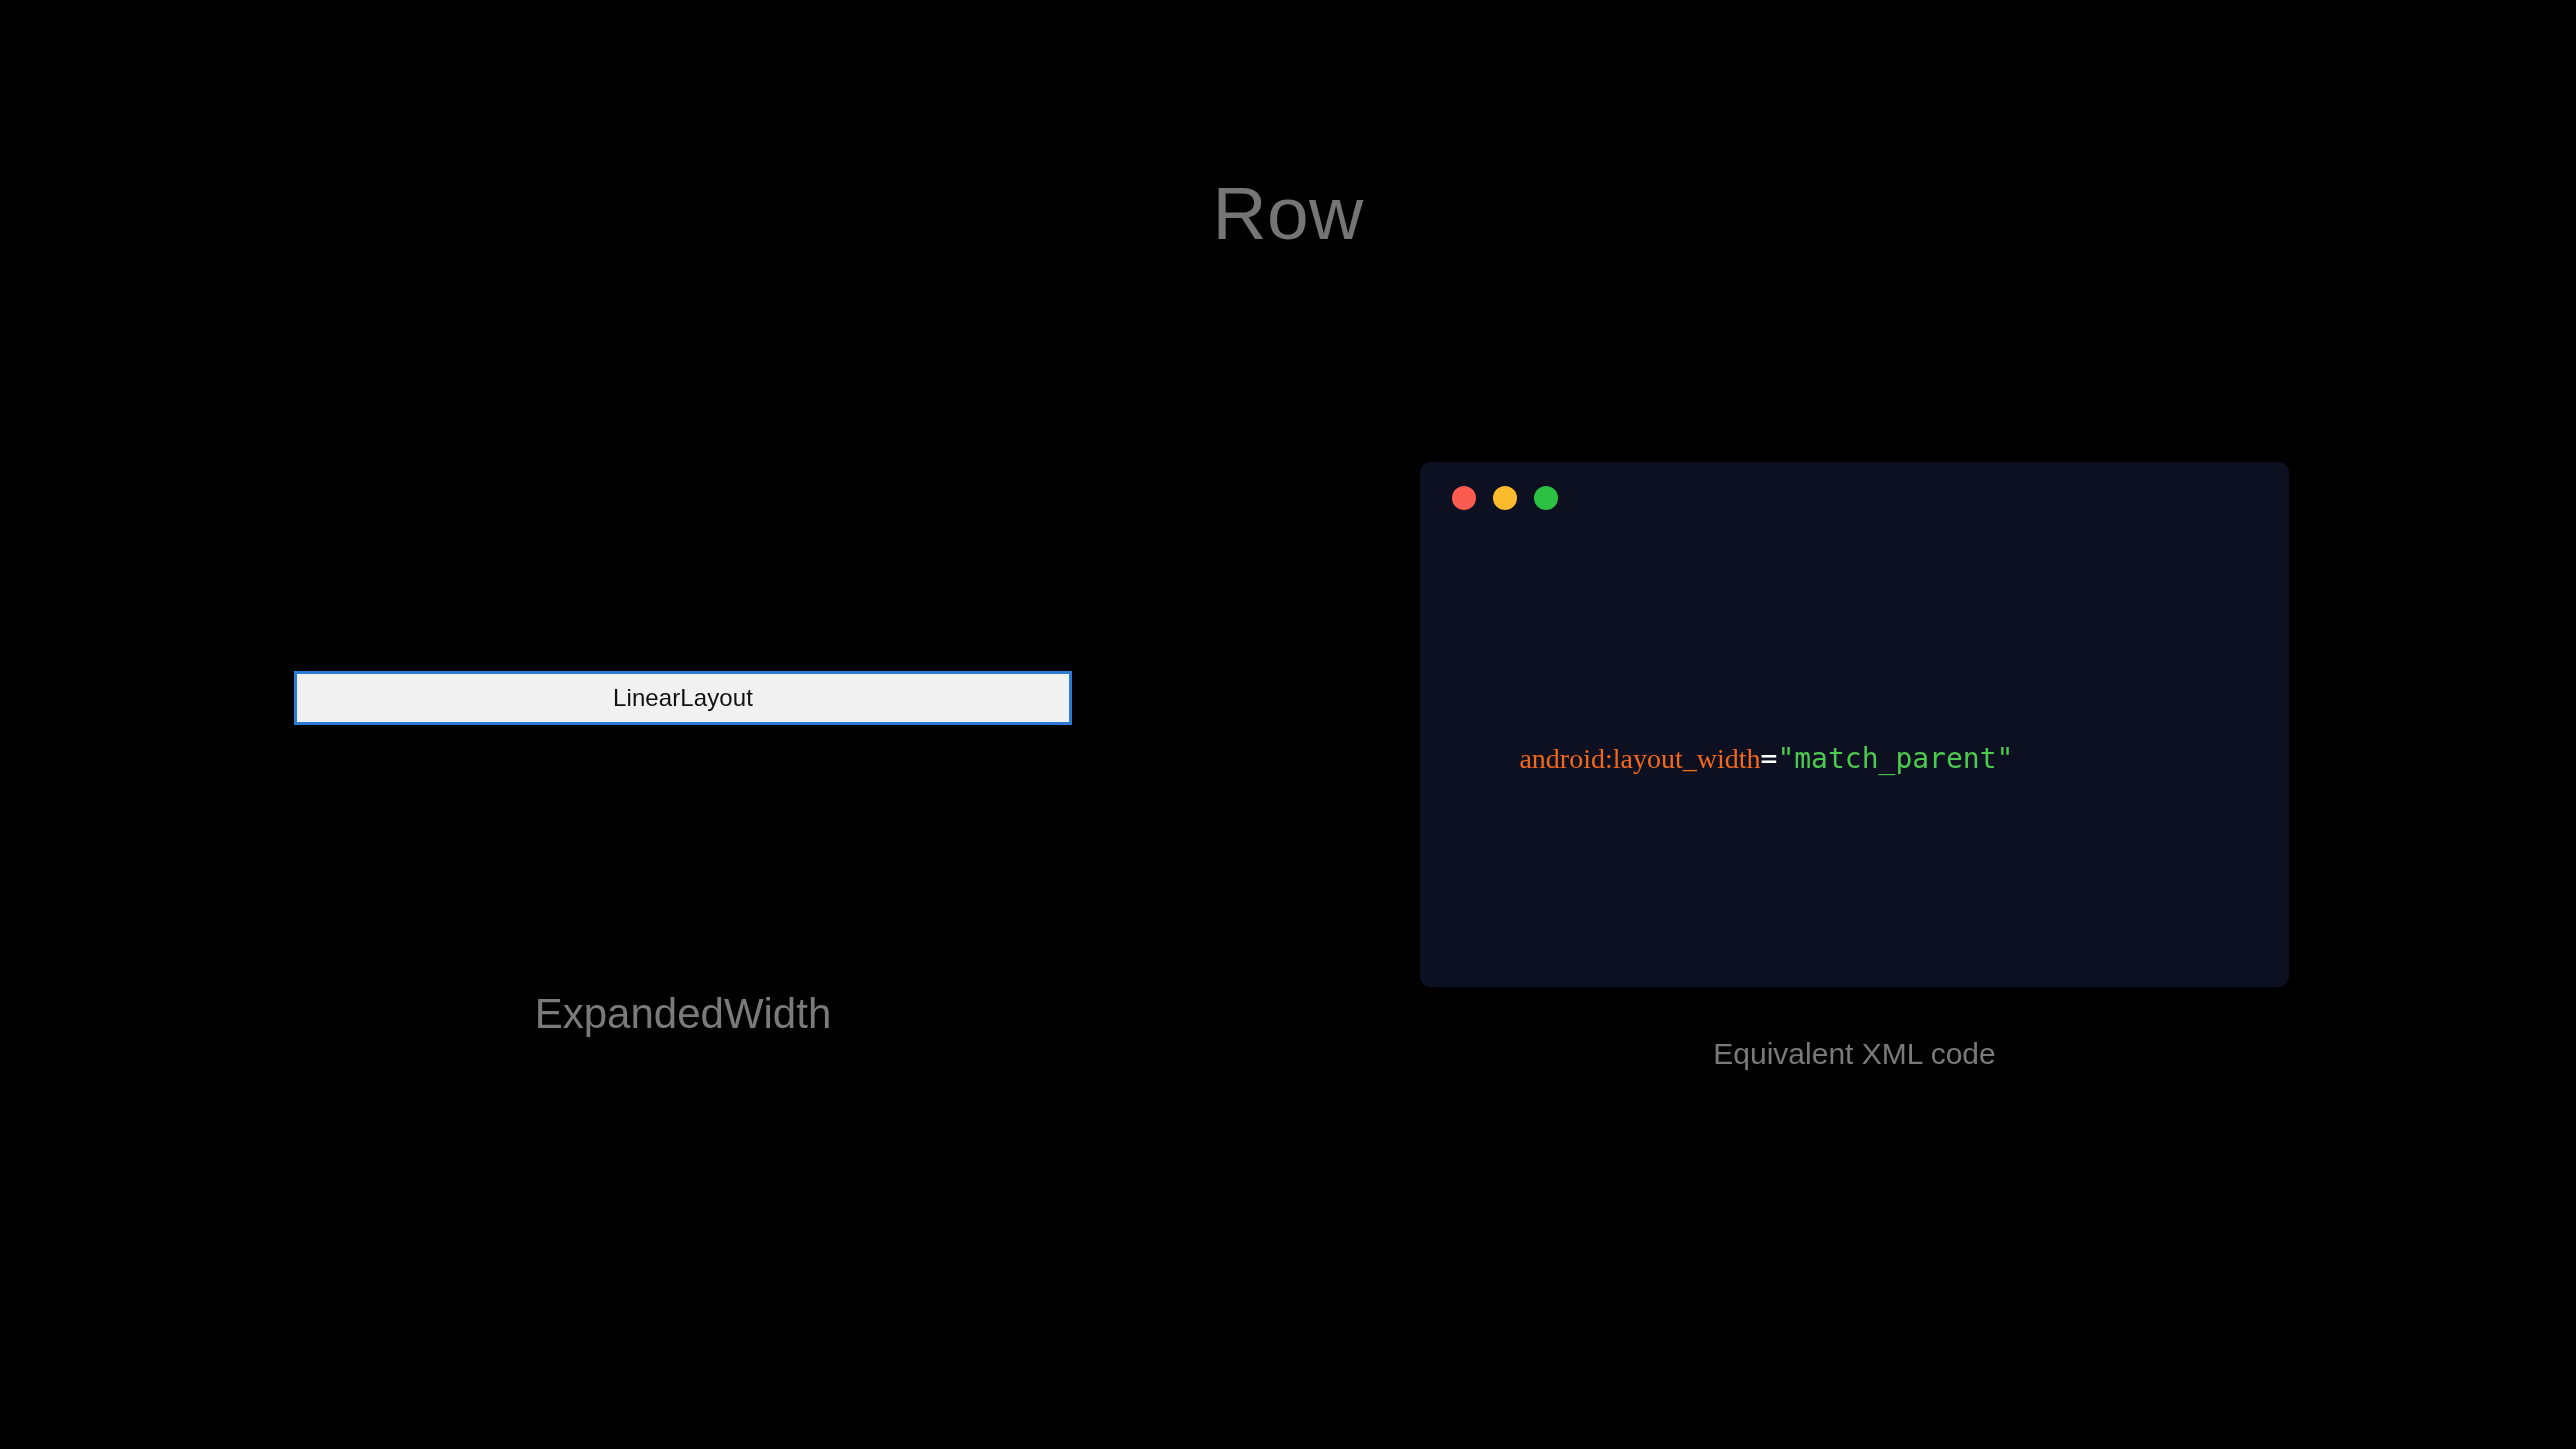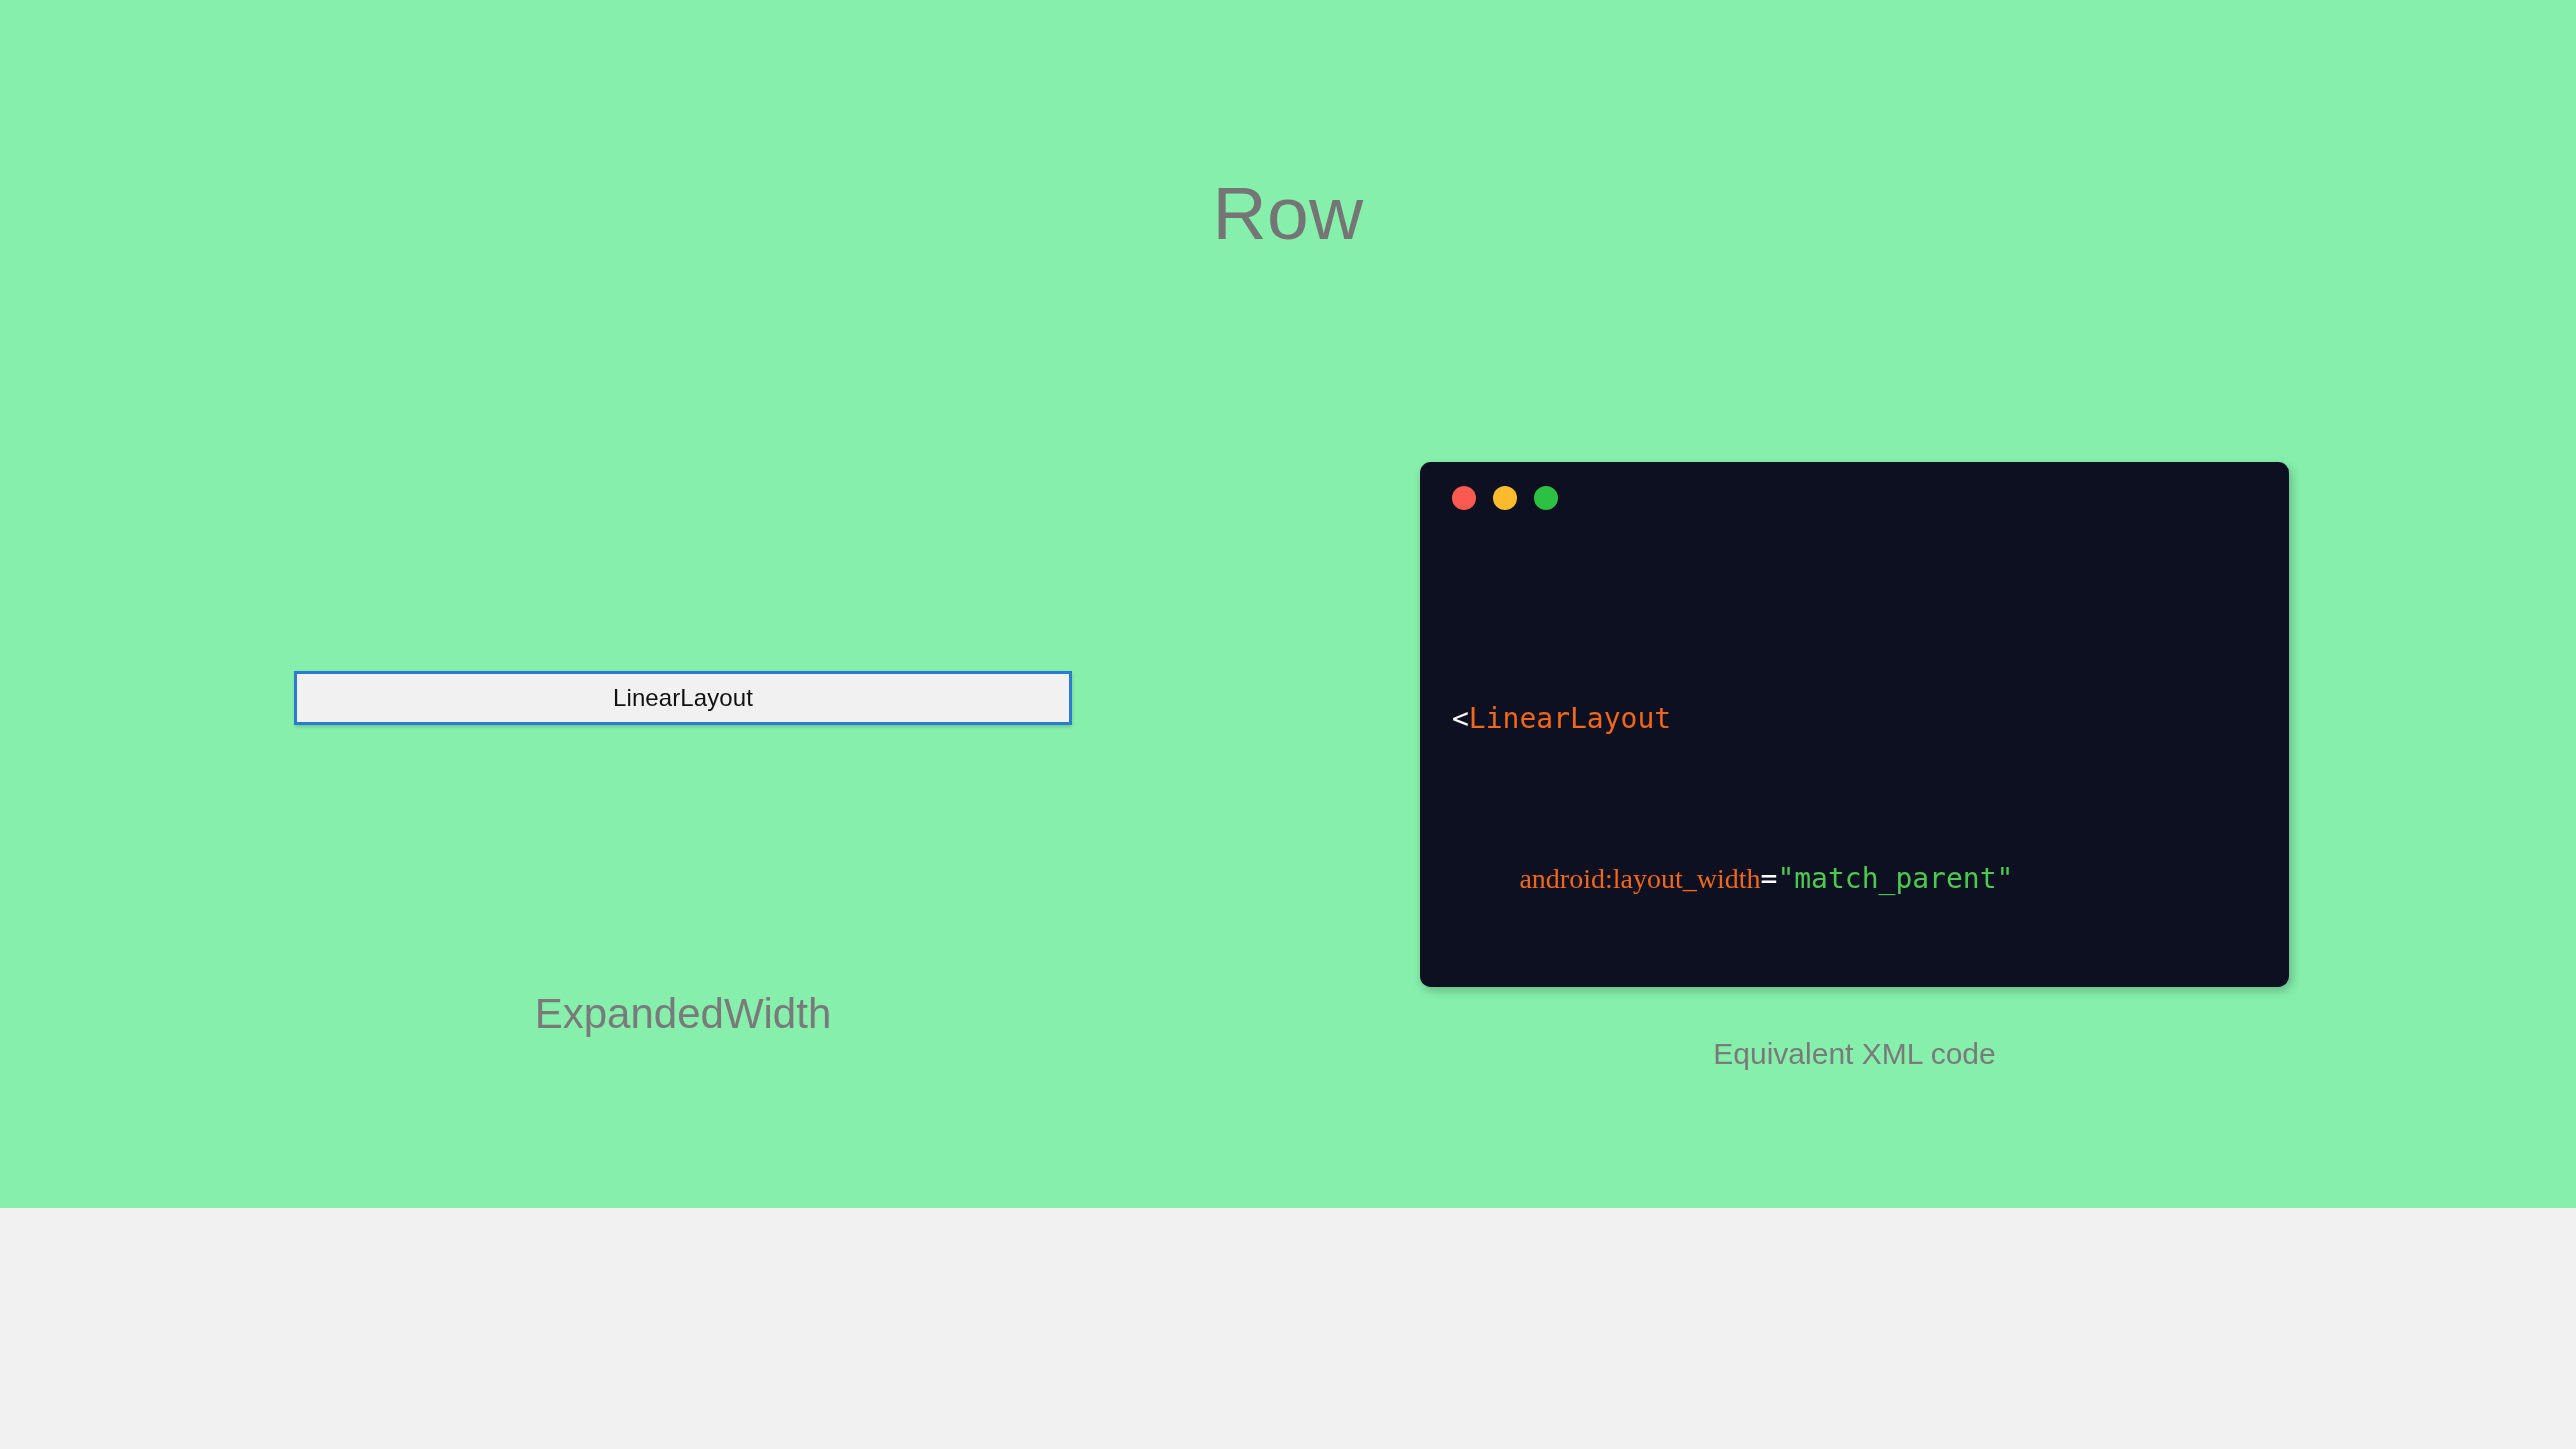--- a/index.html
+++ b/index.html
@@ -9,22 +9,22 @@
   body {
     width: 2576px;
     height: 1449px;
     background: #f1f1f1;
     font-family: "Liberation Sans", sans-serif;
     overflow: hidden;
   }
   .slide {
     position: relative;
     width: 2576px;
-    height: 1208px;
-    background: #86efac;
+    height: 1449px;
+    background: #000000;
   }
 
   
   .page-title {
     position: absolute;
     left: 0;
     top: 176px;
     width: 2576px;
     text-align: center;
     font-size: 75px;
@@ -155,21 +155,20 @@
     <div class="code-card">
 
       <div class="traffic-lights">
         <span class="dot dot-red"></span>
         <span class="dot dot-yellow"></span>
         <span class="dot dot-green"></span>
       </div>
 
       <div class="code-body">
 
-        <span class="code-line"><span class="tok-punct">&lt;</span><span class="tok-tag">LinearLayout</span></span>
 
         <span class="code-line"><span>    </span><span class="tok-attr">android:layout_width</span><span class="tok-punct">=</span><span class="tok-str">"match_parent"</span></span>
 
         
 
         
 
         
 
         

